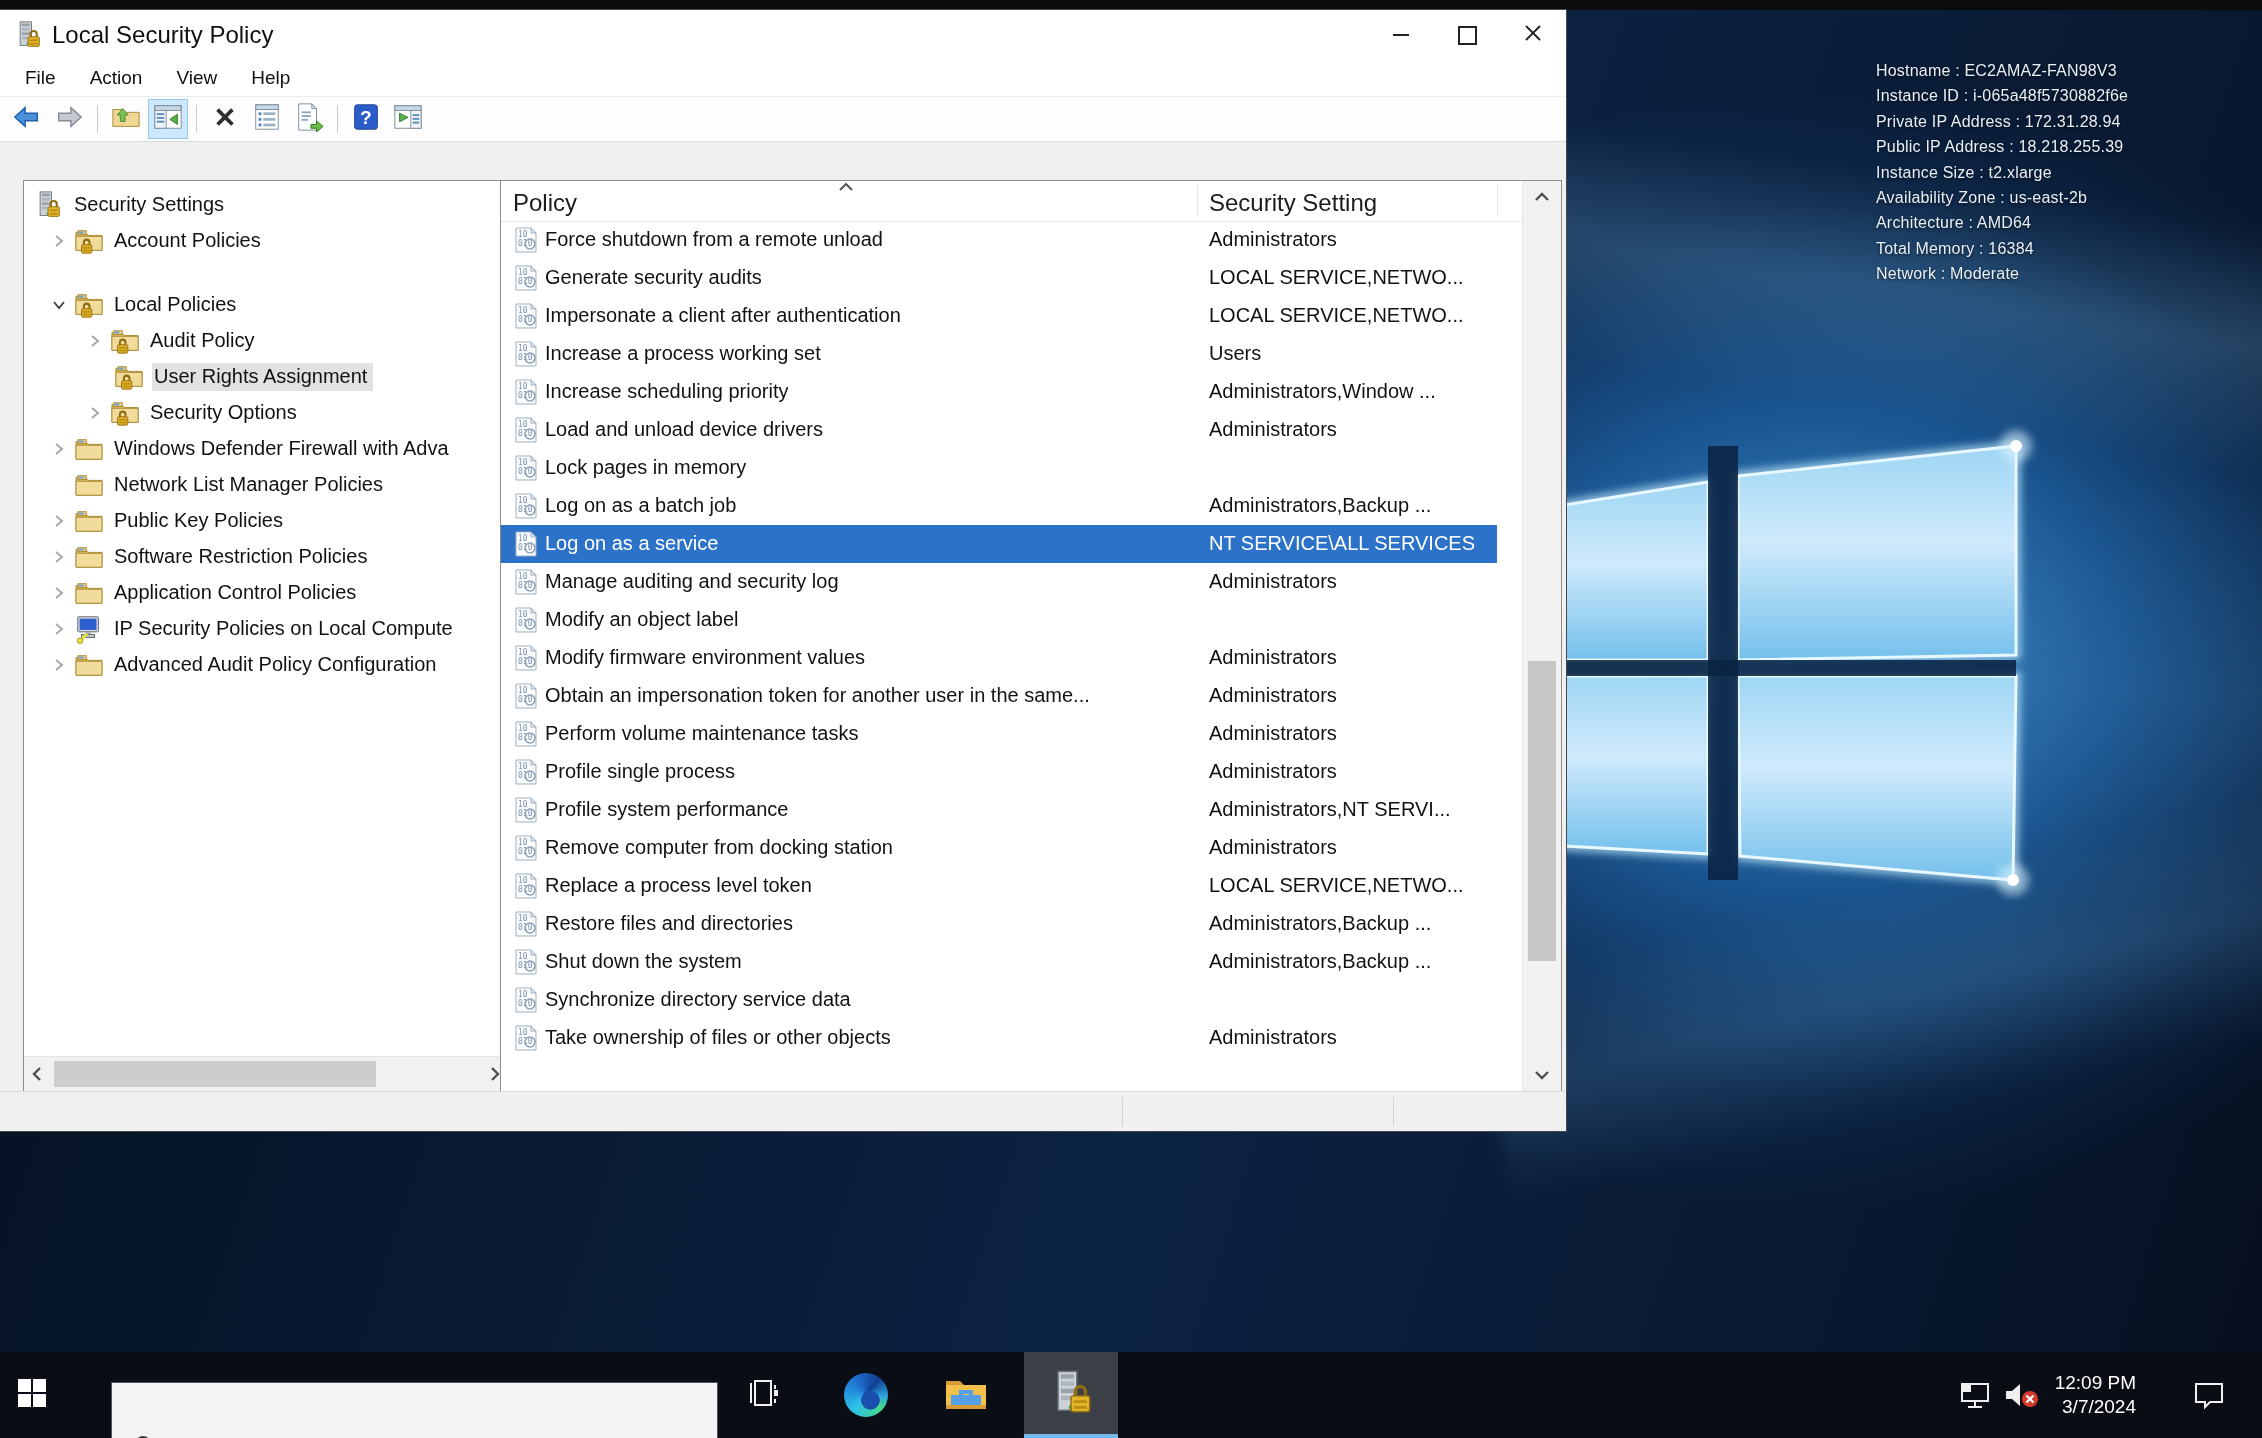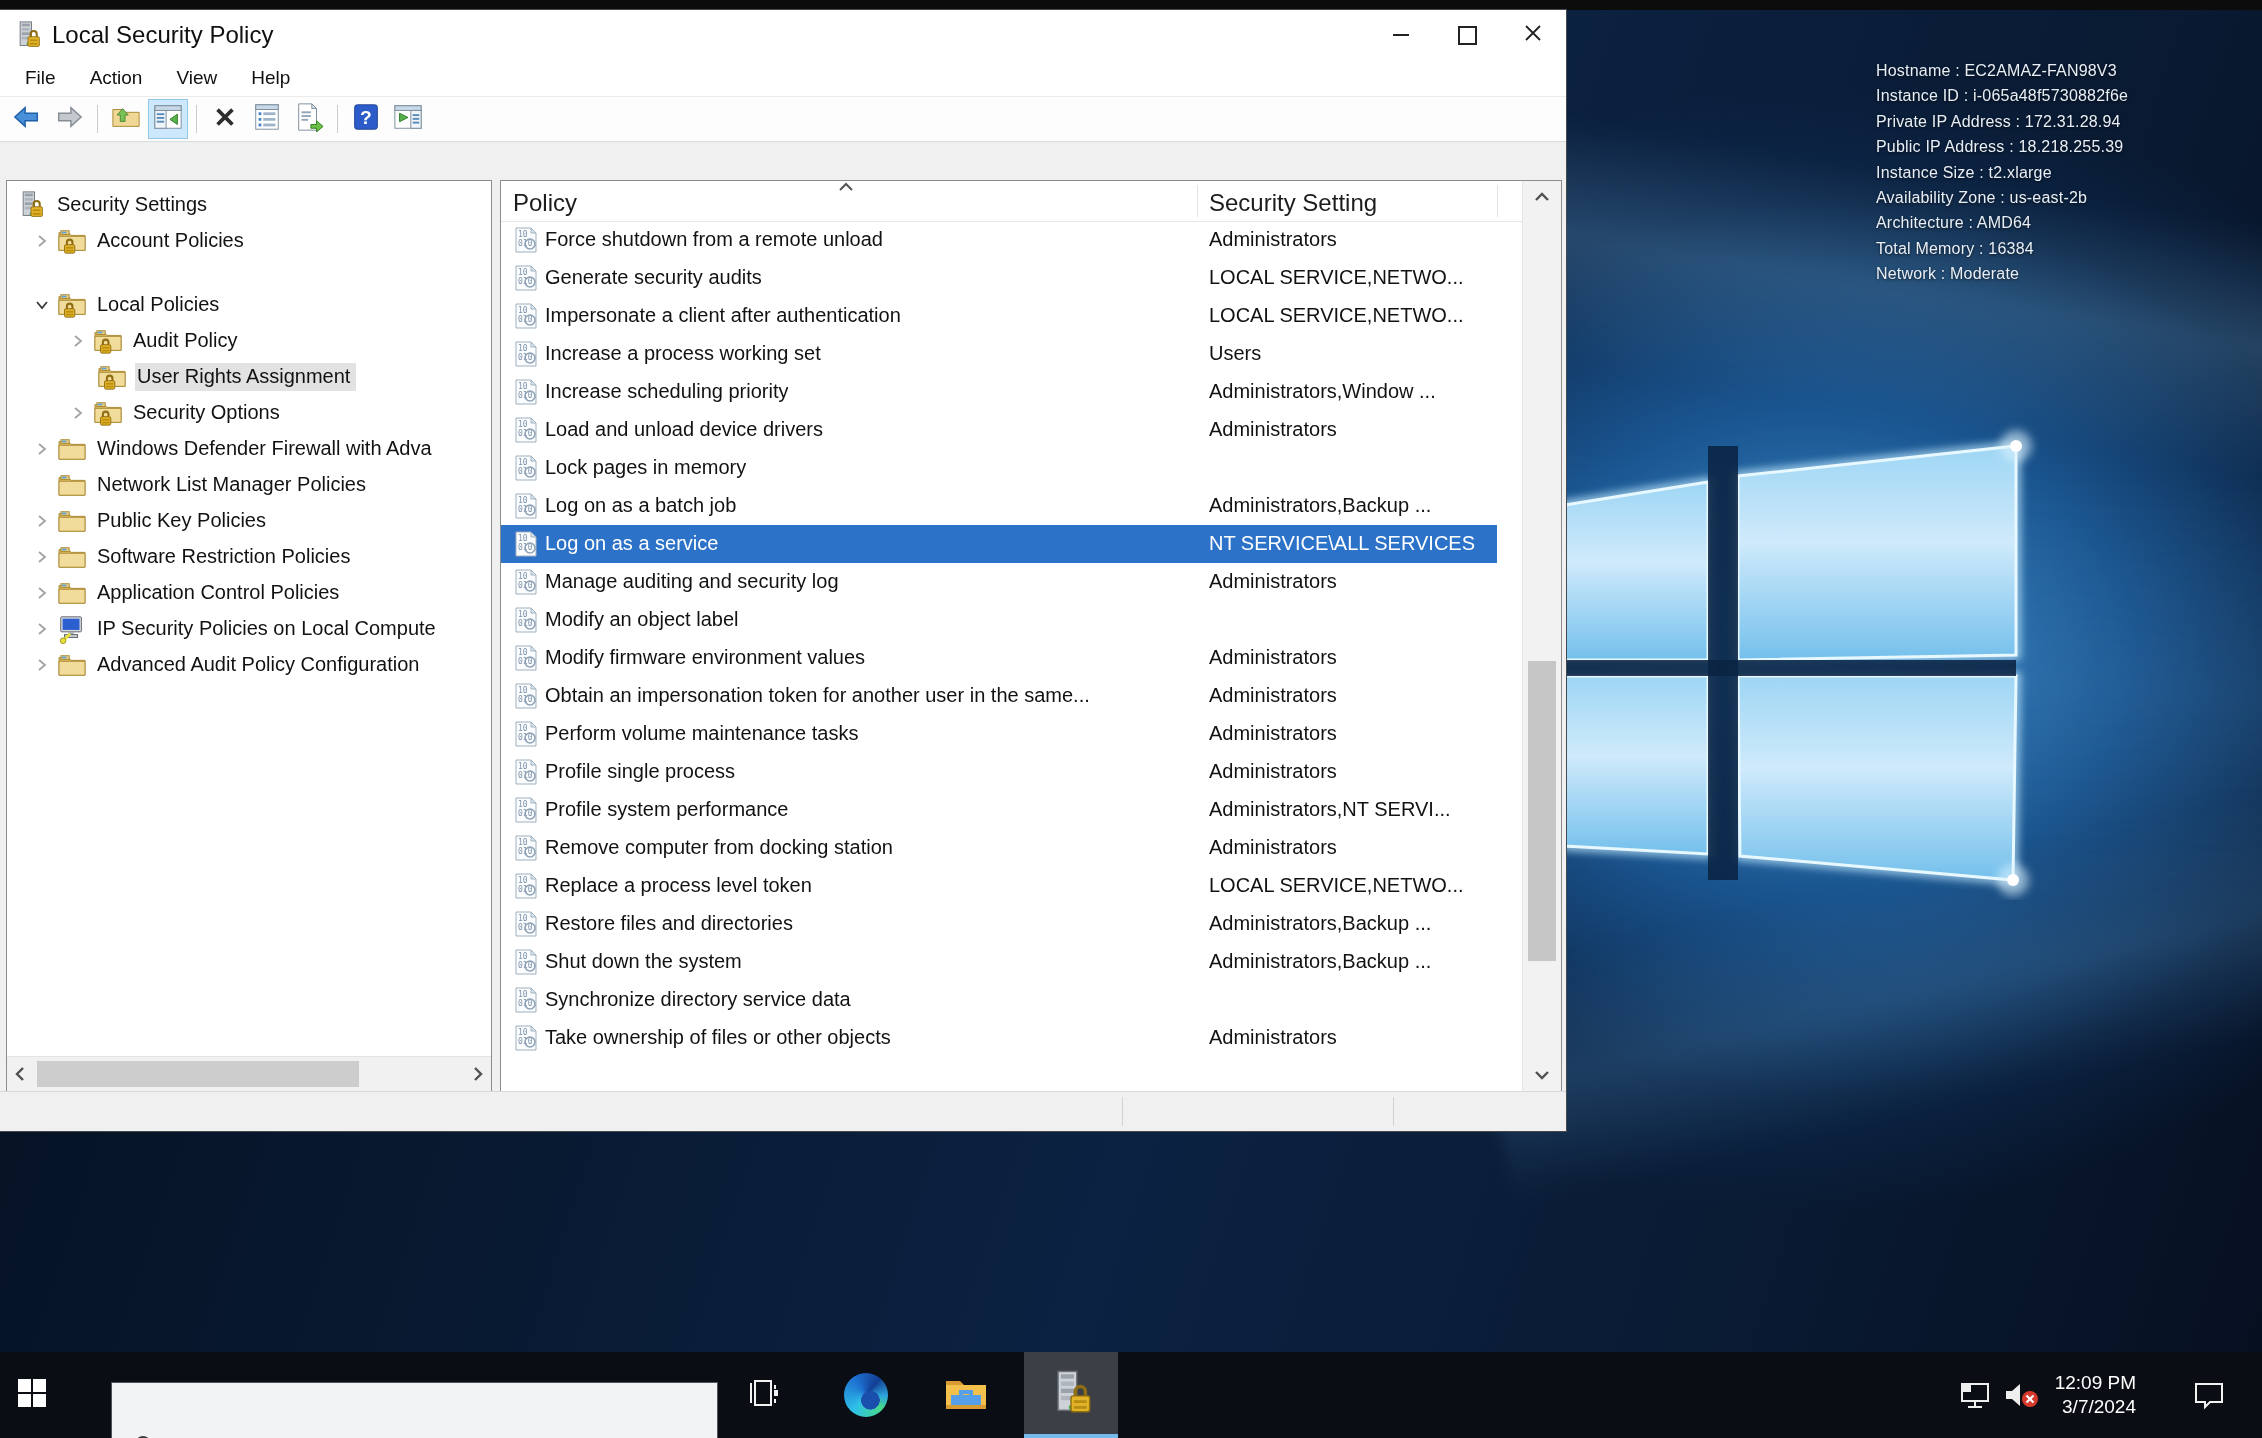--- a/index.html
+++ b/index.html
@@ -36,21 +36,21 @@
     padding-left:8px;box-sizing:border-box;background:#fff;}
   .menu-item{font-size:19px;color:#111;padding:0 17px;height:100%;display:flex;align-items:center;}
   .toolbar{position:absolute;left:0;top:86px;width:100%;height:46px;background:#fdfdfd;
     border-top:1px solid #ececec;border-bottom:1px solid #d9dcdf;display:flex;align-items:center;padding-left:6px;box-sizing:border-box;}
   .tb-btn{width:38px;height:38px;display:flex;align-items:center;justify-content:center;border:1px solid transparent;margin:0 1px;}
   .tb-btn.active{background:#cde8fc;border-color:#94c9ef;}
   .tb-sep{width:1px;height:28px;background:#c9ccd0;margin:0 7px;}
   
   .content{position:absolute;left:0;top:132px;width:1566px;height:950px;background:#f0f0f0;}
   .panel{position:absolute;background:#fff;border:1px solid #8c8c8c;box-sizing:border-box;}
-  .treepanel{left:6px;top:38px;width:486px;height:912px;overflow:hidden;}
+  .treepanel{left:23px;top:38px;width:486px;height:912px;overflow:hidden;}
   .tree{position:absolute;left:0;top:6px;width:100%;}
   .trow{position:relative;height:36px;display:flex;align-items:center;white-space:nowrap;overflow:hidden;font-size:20px;color:#121212;}
   .trow .arrow{width:30px;display:flex;align-items:center;justify-content:center;flex:none;}
   .trow .ticon{width:30px;height:26px;margin-right:8px;flex:none;display:flex;align-items:center;}
   .trow .tlabel{padding:2px 6px 3px 2px;}
   .trow.sel .tlabel{background:#e2e2e2;}
   .trow.sel{overflow:visible;}
   .hscroll{position:absolute;left:0;bottom:0;width:100%;height:34px;background:#f1f1f1;border-top:1px solid #e3e3e3;}
   .hs-arrow{position:absolute;top:0;width:26px;height:34px;display:flex;align-items:center;justify-content:center;}
   .hs-thumb{position:absolute;left:30px;top:4px;width:322px;height:26px;background:#cdcdcd;}

